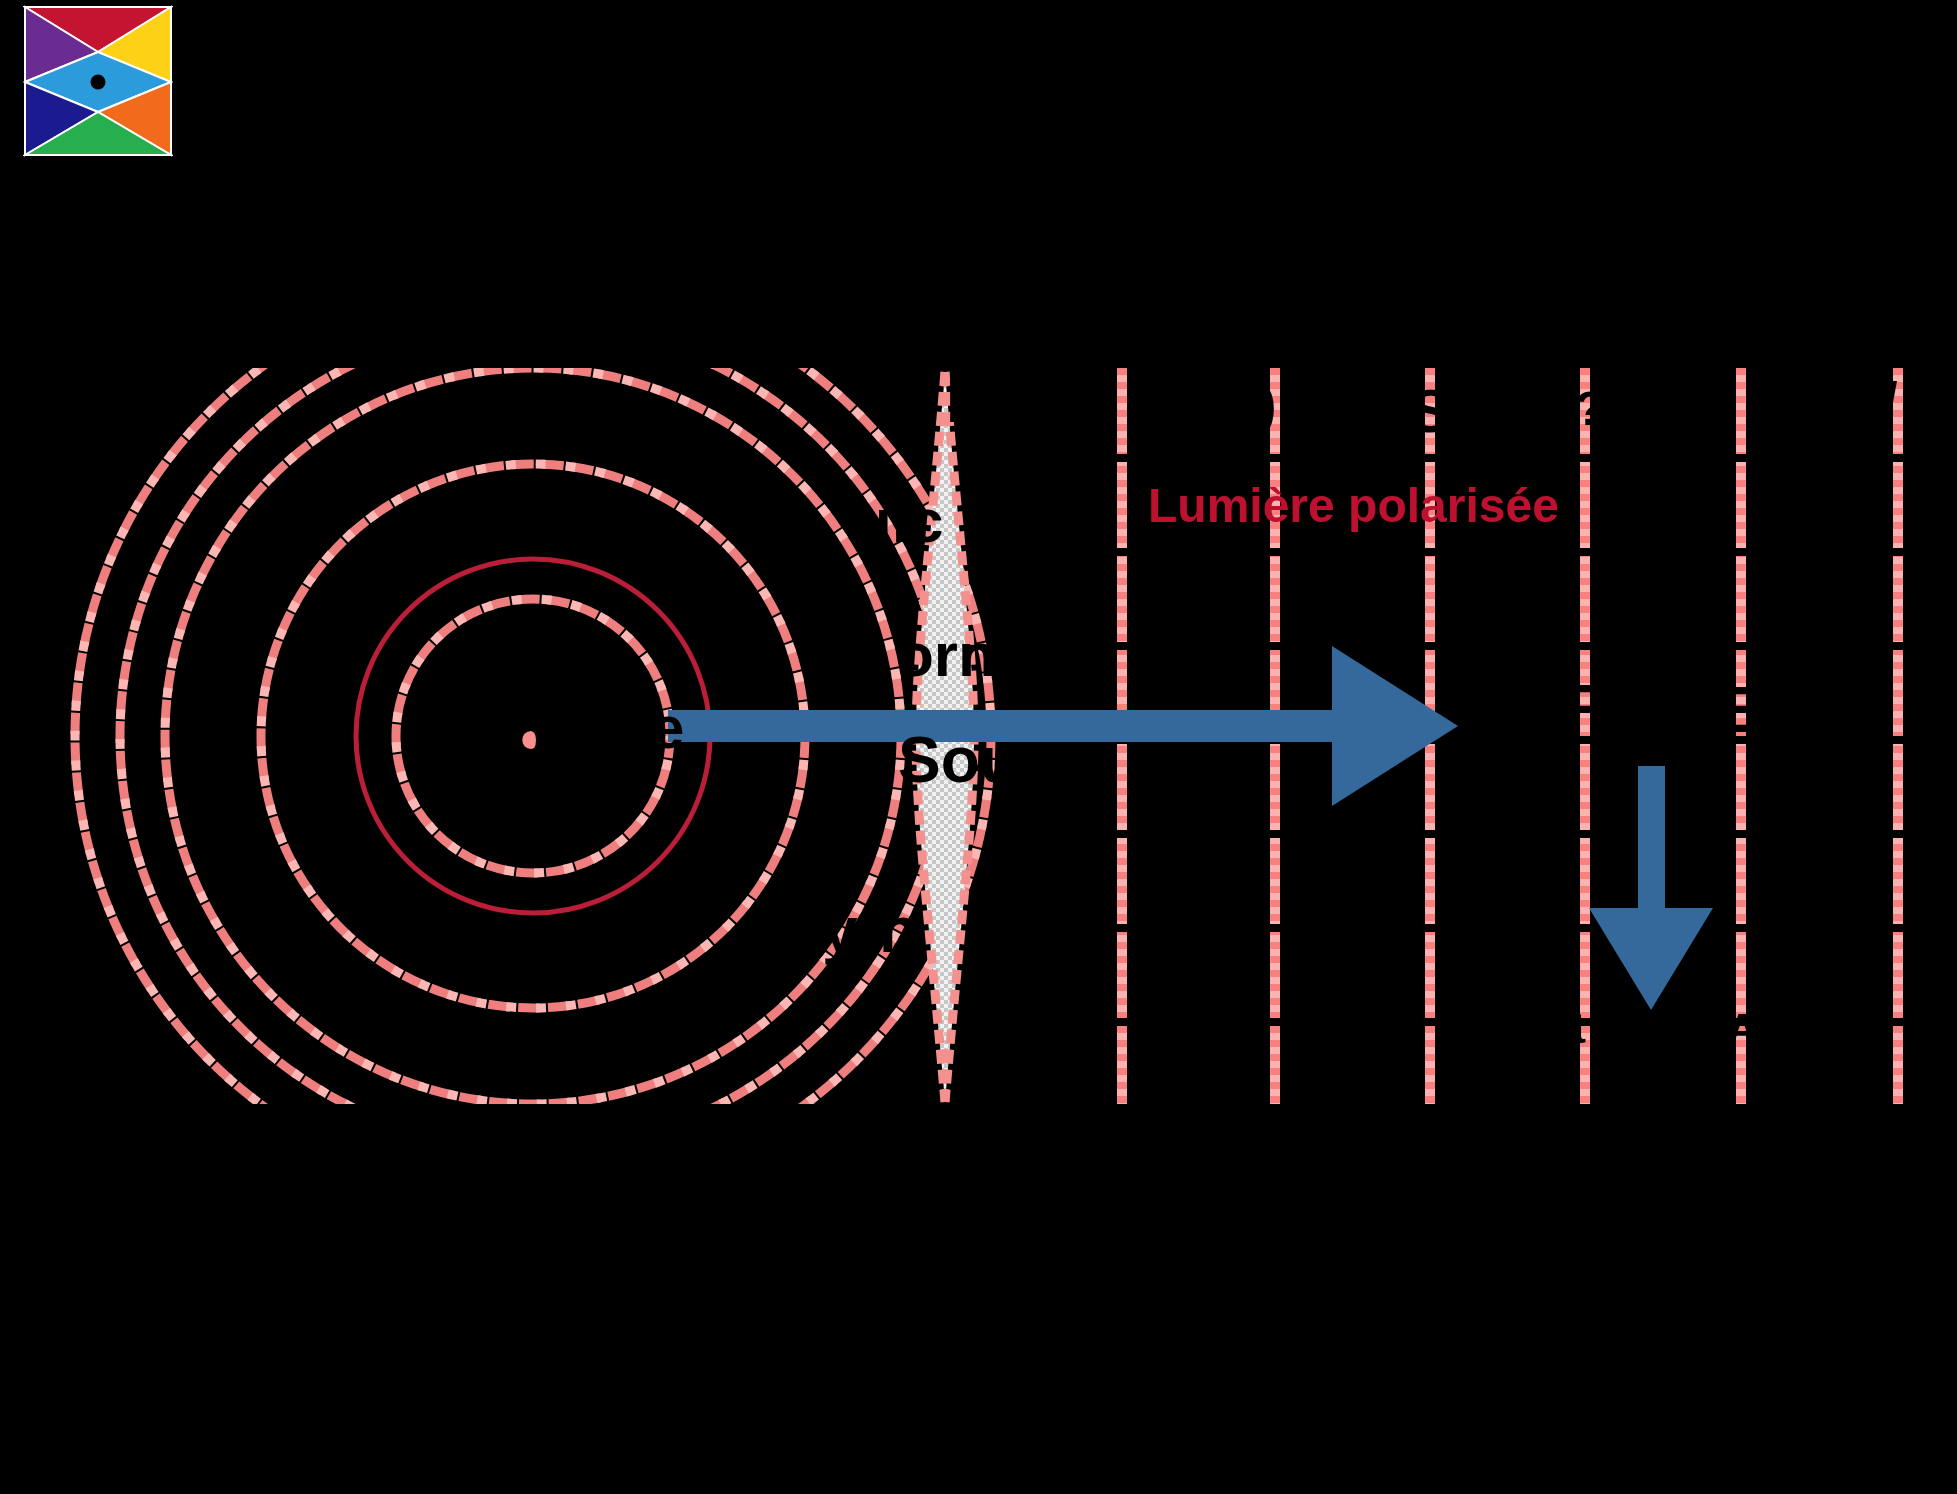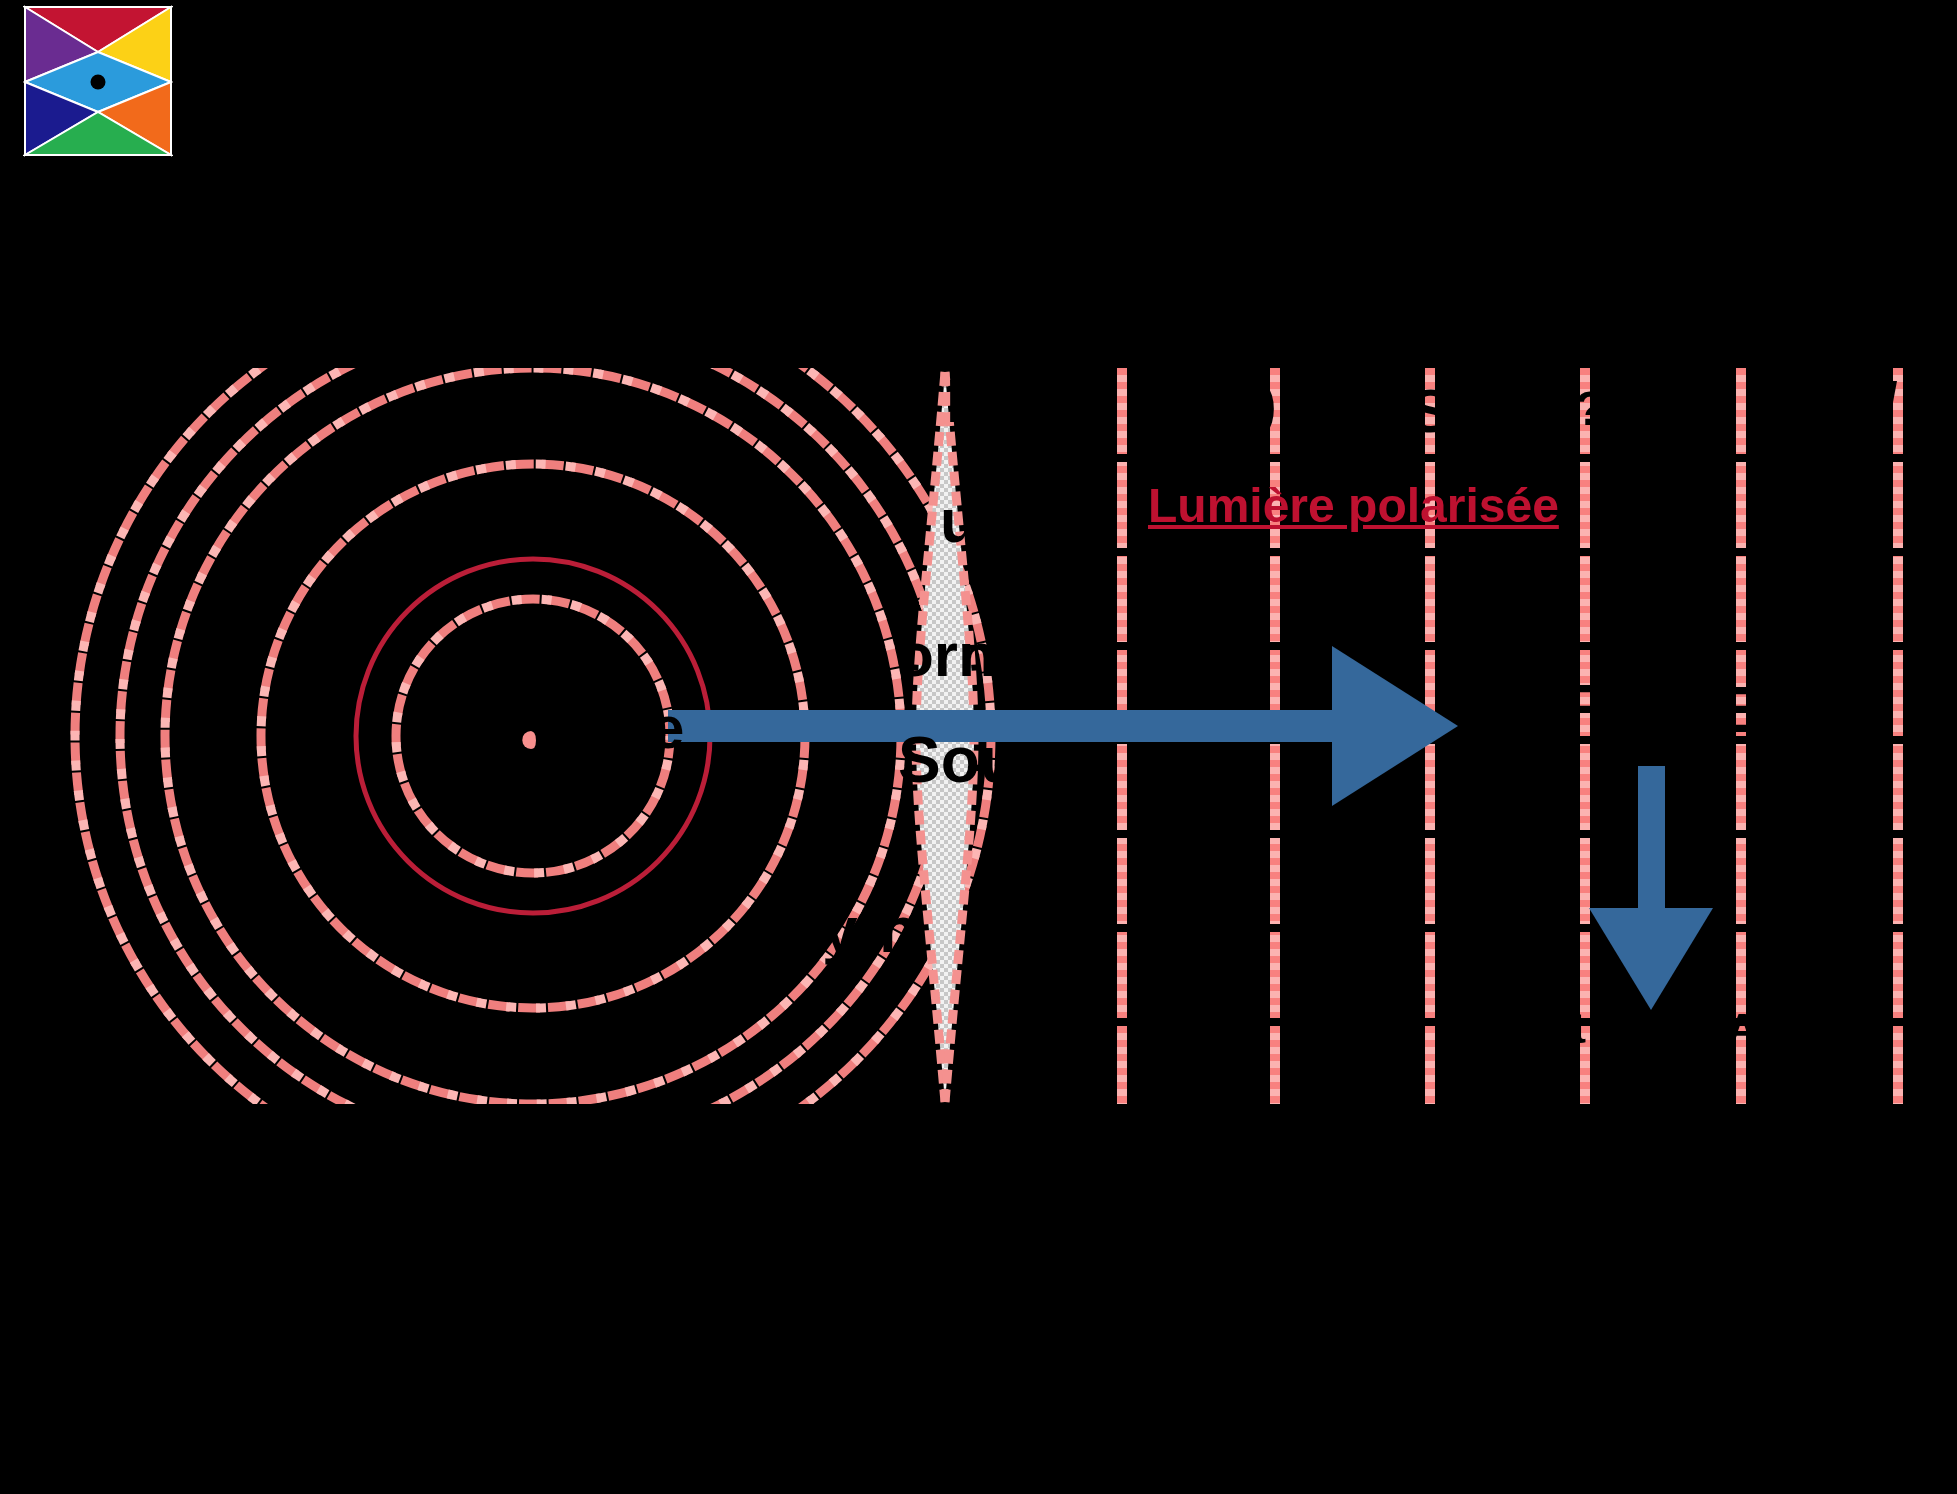--- a/index.html
+++ b/index.html
@@ -13,21 +13,21 @@
     background-image:
       repeating-linear-gradient(180deg, rgba(0,0,0,0) 0 86px, #000 86px 94px),
       repeating-linear-gradient(180deg, #f8817f 0 7px, #fbb3b1 7px 14px);
   }
   .arrow-shaft{position:absolute;background:#35689B;z-index:3;}
   .arrow-head{position:absolute;background:#35689B;z-index:3;}
   #right-arrow-head{clip-path:polygon(0 0,100% 50%,0 100%);}
   #down-arrow-head{clip-path:polygon(0 0,100% 0,50% 100%);}
   #title{
     position:absolute;left:1148px;top:482px;z-index:5;
-    color:#BE1130;font-size:48px;font-weight:700;line-height:1;white-space:nowrap;text-decoration:underline;
+    color:#BE1130;font-size:48px;font-weight:700;line-height:1;white-space:nowrap;
   }
   .frag{
     position:absolute;color:#000;font-weight:700;line-height:1;z-index:4;white-space:pre;
   }
   #logo{position:absolute;left:23px;top:5px;z-index:6;}
 </style>
 </head>
 <body>
 
 <div id="stage">
@@ -94,21 +94,21 @@
   <div class="vline" style="left:1893px"></div>
 
   <div class="arrow-shaft" style="left:668px;top:710px;width:664px;height:32px"></div>
   <div class="arrow-head" id="right-arrow-head" style="left:1332px;top:646px;width:126px;height:160px"></div>
 
   <div class="arrow-shaft" style="left:1638px;top:766px;width:27px;height:142px"></div>
   <div class="arrow-head" id="down-arrow-head" style="left:1589px;top:908px;width:124px;height:102px"></div>
 
   <div id="title">Lumière polarisée</div>
 
-  <span class="frag" style="left:940px;top:490px;font-size:62px">ulc</span>
+  <span class="frag" style="left:854px;top:490px;font-size:62px">ulc</span>
   <span class="frag" style="left:896px;top:624px;font-size:62px">orn</span>
   <span class="frag" style="left:898px;top:728px;font-size:64px">Sou</span>
   <span class="frag" style="left:822px;top:898px;font-size:64px">yth</span>
   <span class="frag" style="left:651px;top:698px;font-size:60px">e</span>
   <span class="frag" style="left:512px;top:708px;font-size:56px">o</span>
   <span class="frag" style="left:1566px;top:676px;font-size:64px">R</span>
   <span class="frag" style="left:1720px;top:678px;font-size:64px">E</span>
   <span class="frag" style="left:1258px;top:376px;font-size:56px">)</span>
   <span class="frag" style="left:1410px;top:380px;font-size:62px">S</span>
   <span class="frag" style="left:1575px;top:385px;font-size:48px">?</span>

